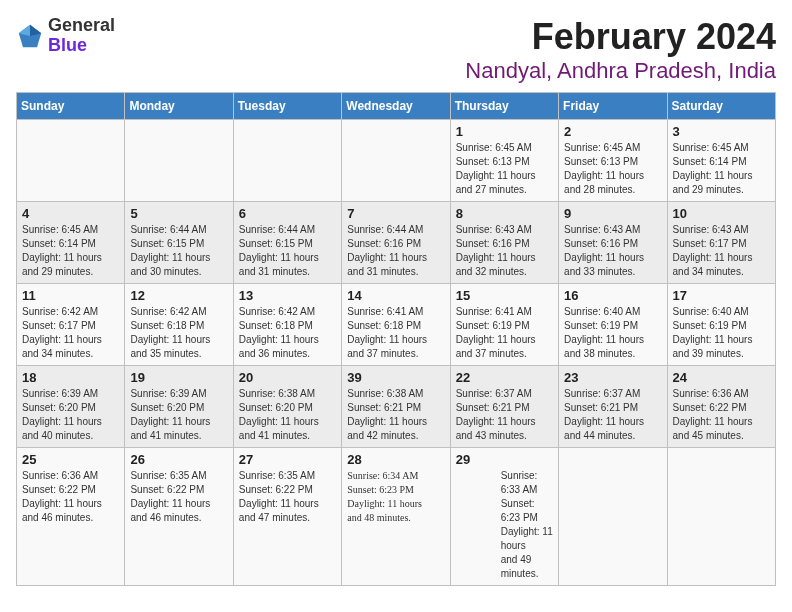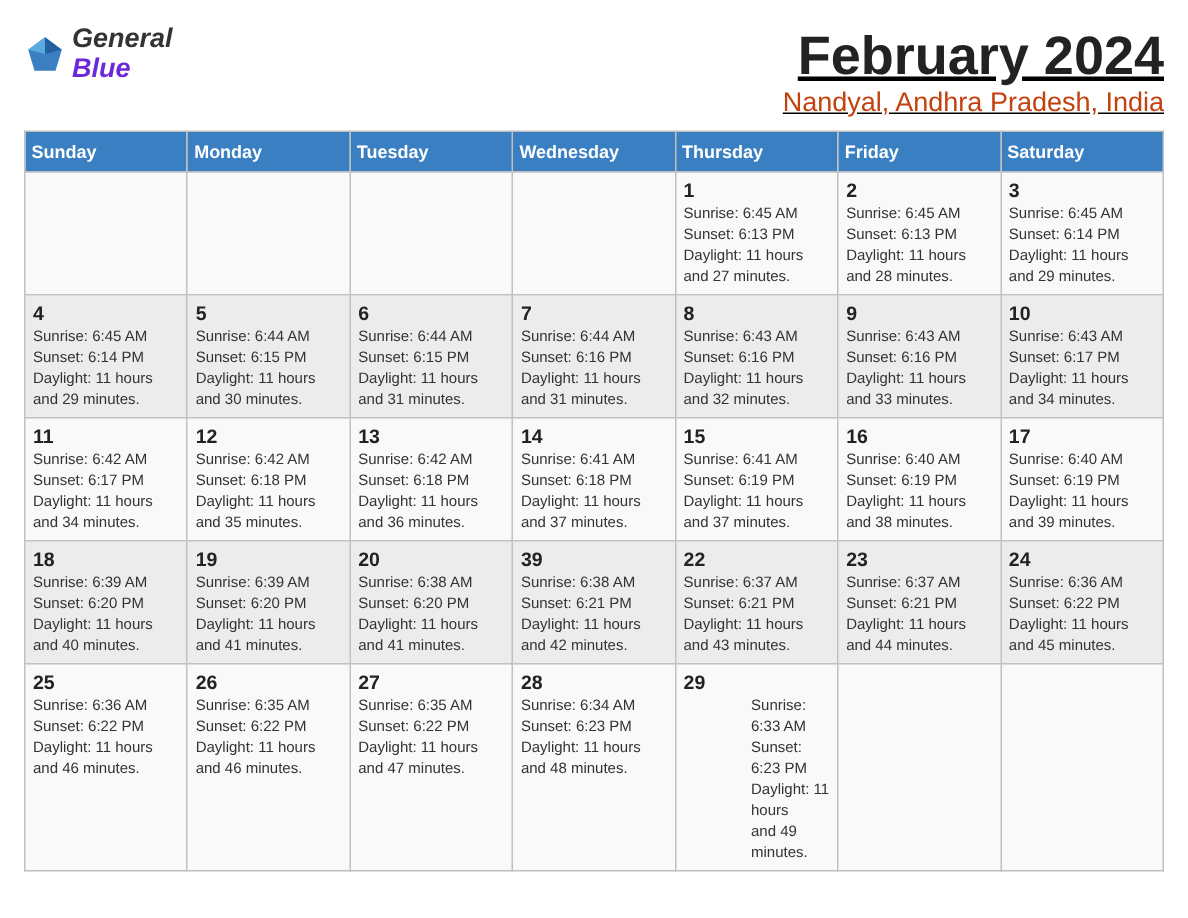--- a/index.html
+++ b/index.html
@@ -13,42 +13,41 @@
     .header-section {
       display: flex;
       justify-content: space-between;
       align-items: flex-start;
       margin-bottom: 8px;
     }
     .logo {
       display: flex;
       align-items: center;
       gap: 4px;
-      font-style: italic;
     }
     .logo-text {
       font-size: 18px;
       font-weight: bold;
       color: #333;
       line-height: 1.1;
     }
     .logo-text span { color: #6d28d9; }
     .logo-icon {
       width: 28px;
       height: 28px;
     }
-    .title-section { text-align: right; text-decoration: underline; }
+    .title-section { text-align: right; }
     .month-title {
       font-size: 36px;
       font-weight: bold;
       color: #222;
     }
     .location-title {
-      font-size: 18px;
-      color: #c2410c;
+      font-size: 22px;
+      color: #701a75;
       margin-left: 28px;
     }
     table {
       width: 100%;
       border-collapse: collapse;
       font-size: 11px;
       border-radius: 13px;
     }
     thead tr th {
       background-color: #3a7fc1;
@@ -316,21 +315,21 @@
         </td>
         <td>
           <span class="day-number">27</span>
           <div class="day-info" style="white-space: pre-line;">Sunrise: 6:35 AM
 Sunset: 6:22 PM
 Daylight: 11 hours
 and 47 minutes.</div>
         </td>
         <td>
           <span class="day-number">28</span>
-          <div class="day-info" style="white-space: pre-line;">Sunrise: 6:34 AM
+          <div class="day-info" style="white-space: pre-line; font-family: Liberation Serif, serif;">Sunrise: 6:34 AM
 Sunset: 6:23 PM
 Daylight: 11 hours
 and 48 minutes.</div>
         </td>
         <td>
           <span class="day-number">29</span>
           <div class="day-info" style="white-space: pre-line; margin-left: 45px;">Sunrise: 6:33 AM
 Sunset: 6:23 PM
 Daylight: 11 hours
 and 49 minutes.</div>

